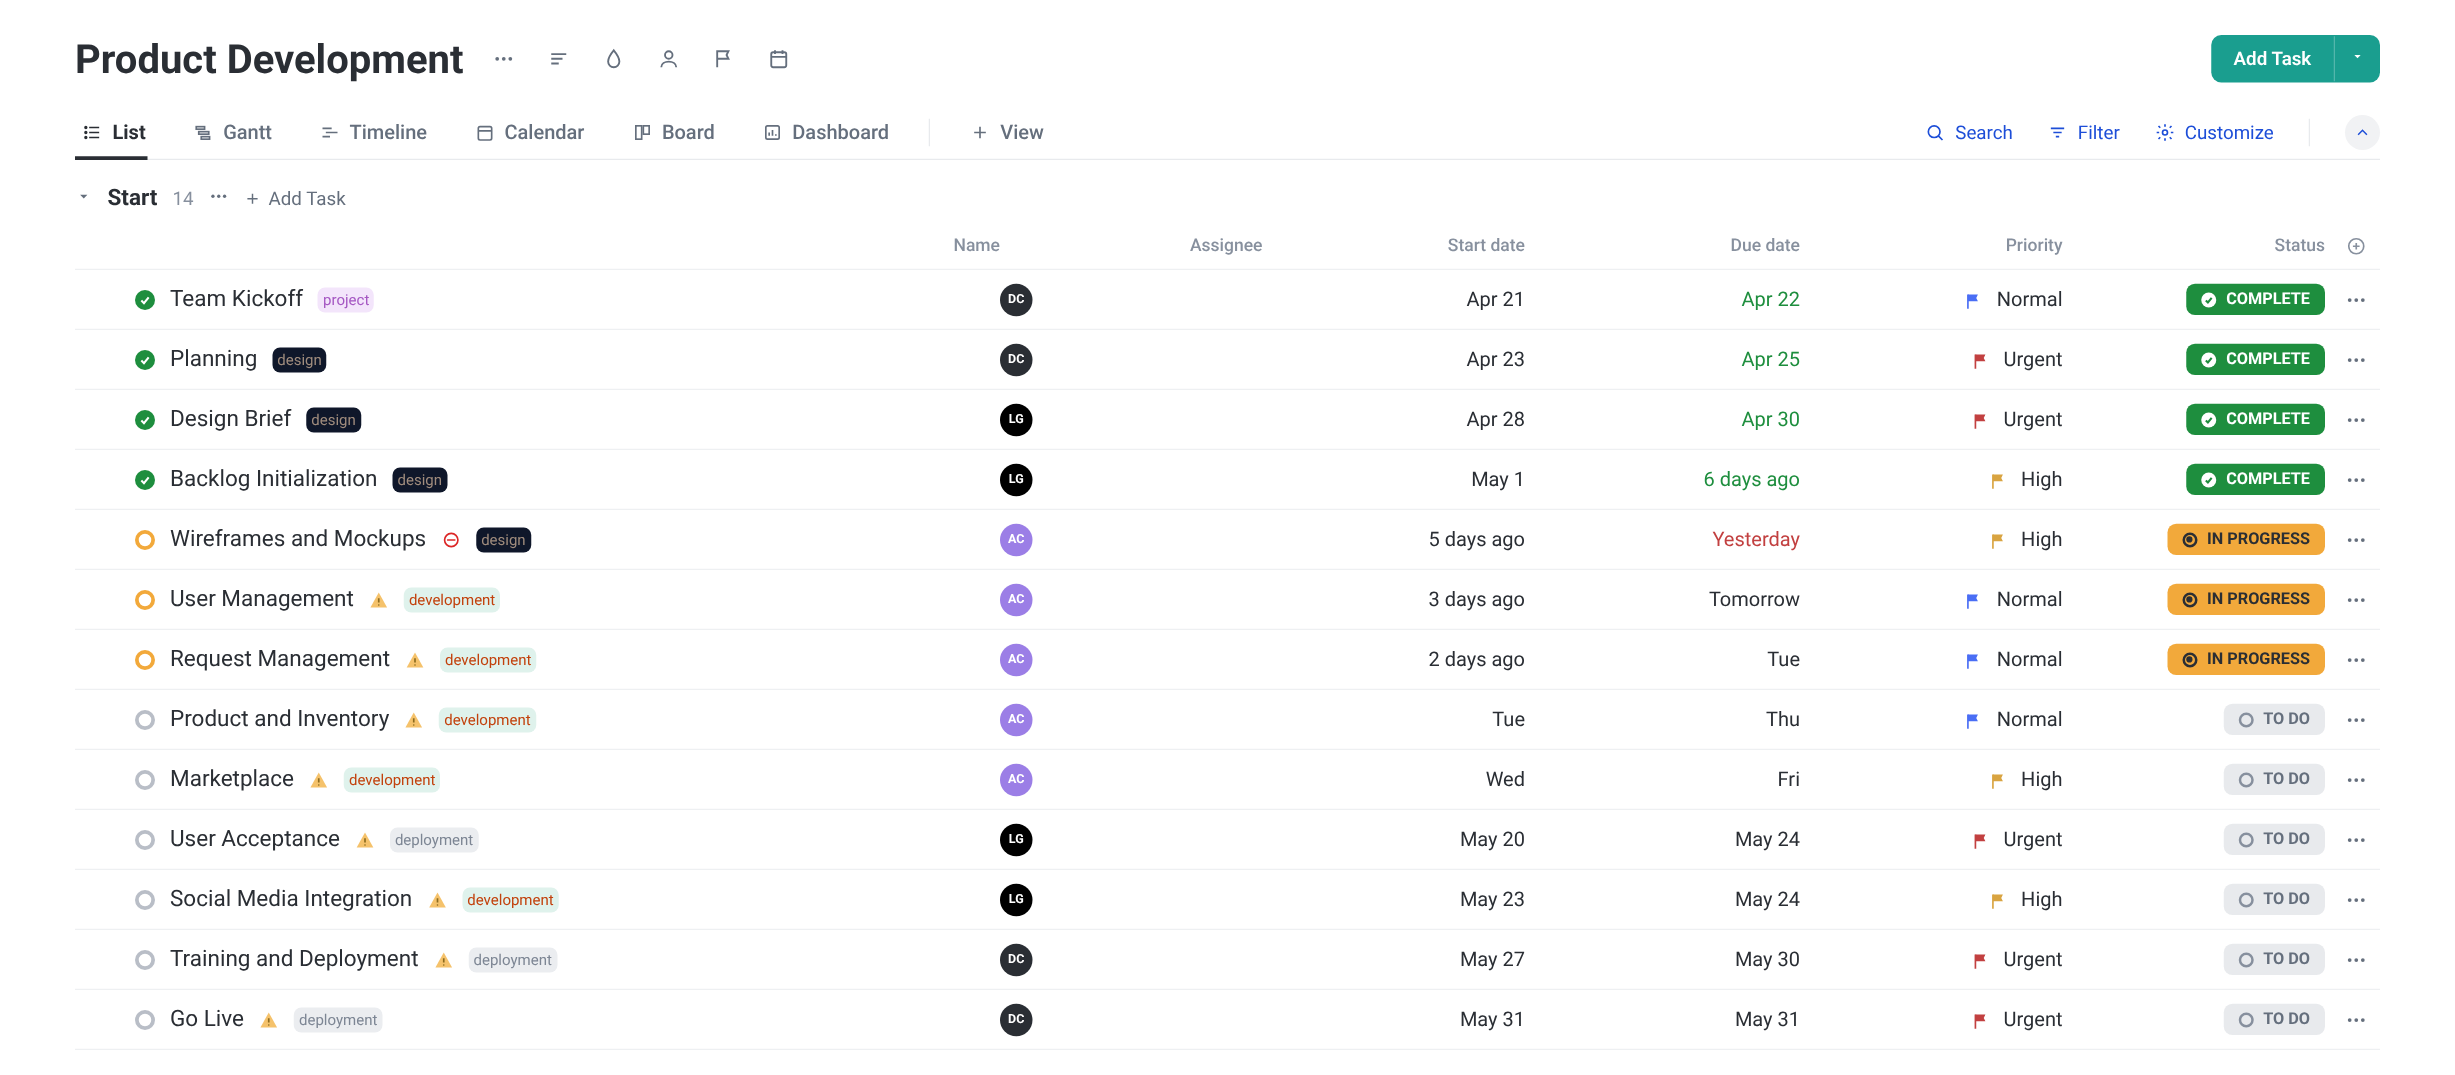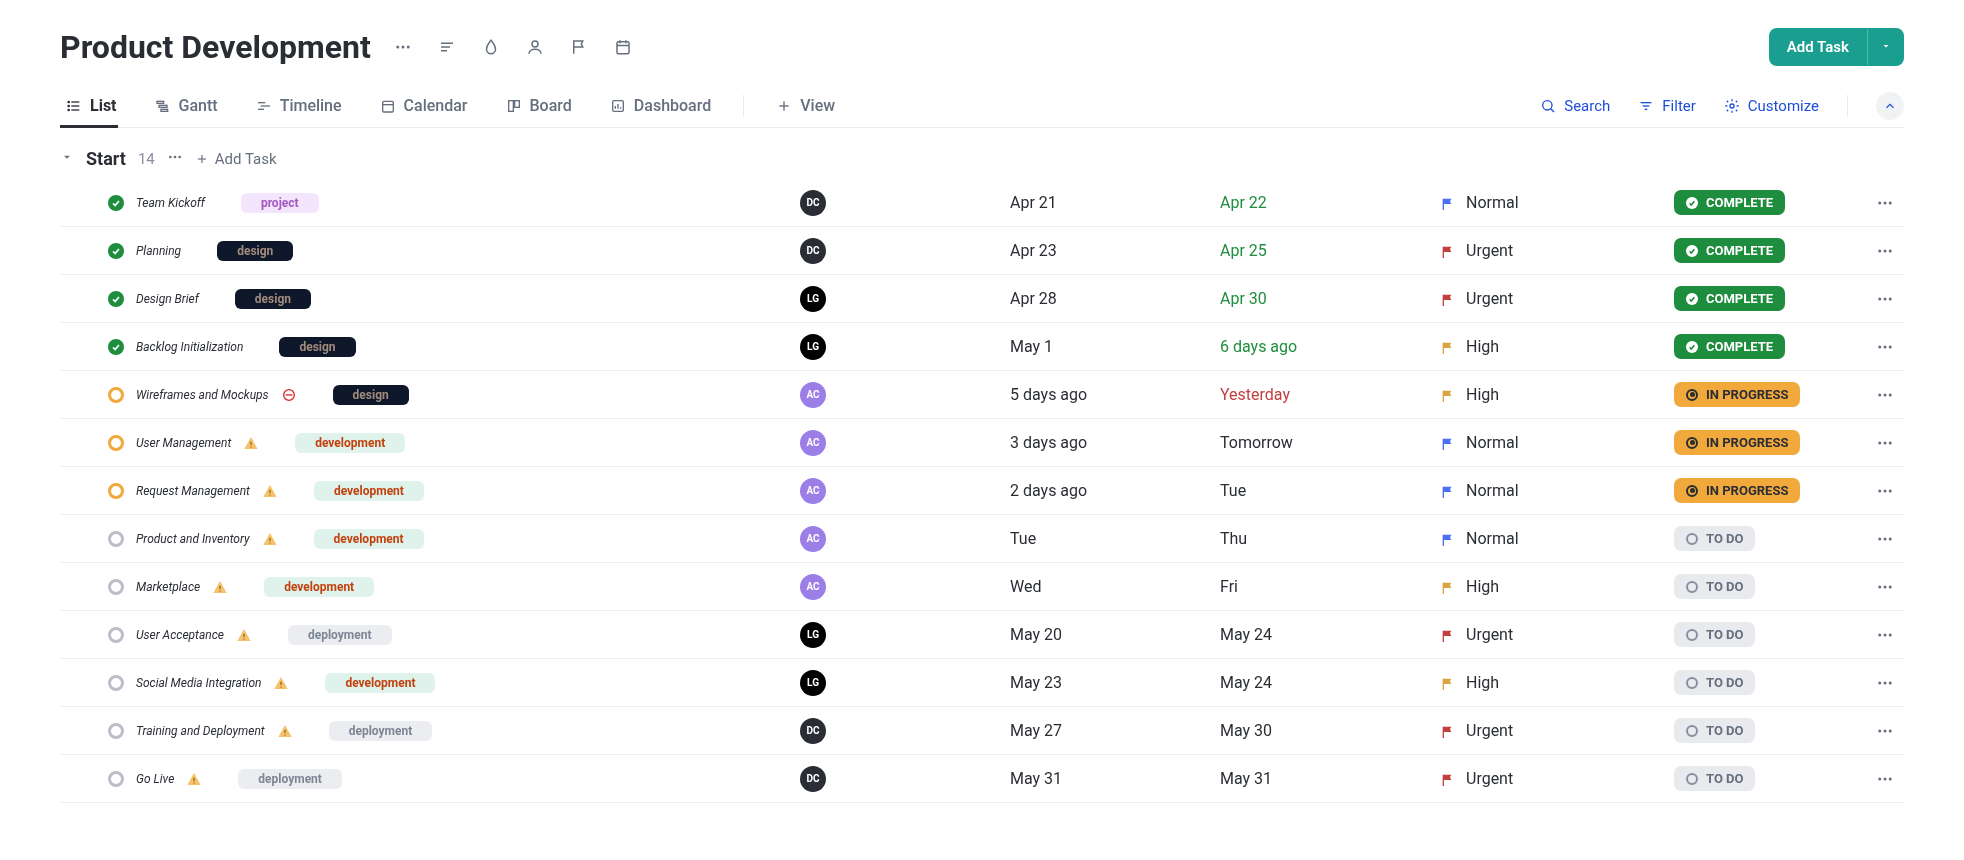--- a/index.html
+++ b/index.html
@@ -1,17 +1,17 @@
 <!DOCTYPE html>
 <html><head>
 <meta charset="utf-8">
 <style>
 * { box-sizing: border-box; margin: 0; padding: 0; }
 body { font-family: -apple-system, BlinkMacSystemFont, "Segoe UI", Roboto, sans-serif; background: #fff; color: #2a2e34; font-size: 14px; }
-.page { width: 1964px; padding: 0 60px; }
+.page { width: 1964px; padding: 0 60px; text-align: right; }
 .header { display: flex; align-items: center; padding: 28px 0 18px; gap: 18px; }
 .page-title { font-size: 32px; font-weight: 700; color: #2a2e34; }
 .hdr-icons { display: flex; gap: 24px; align-items: center; margin-left: 4px; }
 .hdr-icon { width: 20px; height: 20px; color: #656f7d; cursor: pointer; display: inline-flex; align-items: center; justify-content: center; }
 .spacer { flex: 1; }
 .add-task-btn { display: flex; align-items: center; background: #1a9e8f; border-radius: 8px; overflow: hidden; }
 .add-task-btn-main { padding: 10px 18px; color: #fff; font-weight: 600; font-size: 15px; cursor: pointer; }
 .add-task-btn-chev { padding: 10px 12px; border-left: 1px solid rgba(255,255,255,.25); color: #fff; cursor: pointer; }
 
 .tabs-row { display: flex; align-items: center; border-bottom: 1px solid #e8eaed; gap: 26px; padding-bottom: 0; position: relative; }
@@ -35,22 +35,22 @@
 .thead, .trow { display: grid; grid-template-columns: 740px 210px 210px 220px 210px 210px 50px; align-items: center; border-bottom: 1px solid #eef0f2; }
 .thead { color: #87909e; font-size: 14px; font-weight: 500; padding: 10px 0; }
 .thead .th:first-child { padding-left: 20px; }
 .trow { padding: 8px 0; min-height: 48px; }
 .td-name { display: flex; align-items: center; gap: 12px; padding-left: 48px; }
 .status-dot { width: 16px; height: 16px; border-radius: 50%; flex-shrink: 0; }
 .status-complete { background: #1e8e3e; display:flex; align-items:center; justify-content:center; }
 .status-complete svg { width:10px; height:10px; }
 .status-inprogress { border: 3px solid #f2a93b; }
 .status-todo { border: 3px solid #b9bec7; }
-.task-name { font-size: 12px; color: #2a2e34; font-style: italic; }
-.tag { font-size: 12px; padding: 3px 20px; border-radius: 6px; font-weight: 700; margin-left: 24px; }
+.task-name { font-size: 18px; color: #2a2e34; }
+.tag { font-size: 12px; padding: 3px 4px; border-radius: 6px; font-weight: 400; }
 .tag-project { background: #f3e5fb; color: #a557c3; }
 .tag-design { background: #0f172a; color: #a08c7d; }
 .tag-development { background: #dff2ec; color: #c2410c; }
 .tag-deployment { background: #ebedf0; color: #7d8694; }
 .warn-icon { color: #d97706; display: inline-flex; }
 .block-icon { color: #dc2626; display: inline-flex; }
 .avatar { width: 26px; height: 26px; border-radius: 50%; display: flex; align-items: center; justify-content: center; font-size: 10px; font-weight: 700; color: #fff; }
 .av-dc { background: #2a2e34; }
 .av-lg { background: #000000; }
 .av-ac { background: #9b7ee6; }
@@ -242,20 +242,35 @@
     <span class="group-add">
         <svg viewBox="0 0 24 24" fill="none" stroke="currentColor" stroke-width="2" width="14" height="14">
           <line x1="12" y1="5" x2="12" y2="19"></line>
           <line x1="5" y1="12" x2="19" y2="12"></line>
         </svg>
         <span>Add Task</span>
       </span>
   </div>
 
   <div class="table">
+    <div class="thead">
+      <div class="th">Name</div>
+      <div class="th">Assignee</div>
+      <div class="th">Start date</div>
+      <div class="th">Due date</div>
+      <div class="th">Priority</div>
+      <div class="th">Status</div>
+      <div class="th add-col">
+          <svg viewBox="0 0 24 24" fill="none" stroke="currentColor" stroke-width="2" width="16" height="16">
+            <circle cx="12" cy="12" r="9"></circle>
+            <line x1="12" y1="8" x2="12" y2="16"></line>
+            <line x1="8" y1="12" x2="16" y2="12"></line>
+          </svg>
+        </div>
+    </div>
     <div id="rows">
         <div class="trow">
           <div class="td-name">
             <span class="status-dot status-complete">
               <svg viewBox="0 0 24 24" fill="none" stroke="#fff" stroke-width="4" width="10" height="10">
                 <polyline points="5 13 10 18 19 7"></polyline>
               </svg>
             </span>
             <span class="task-name">Team Kickoff</span>
             <span class="tag tag-project">project</span>

